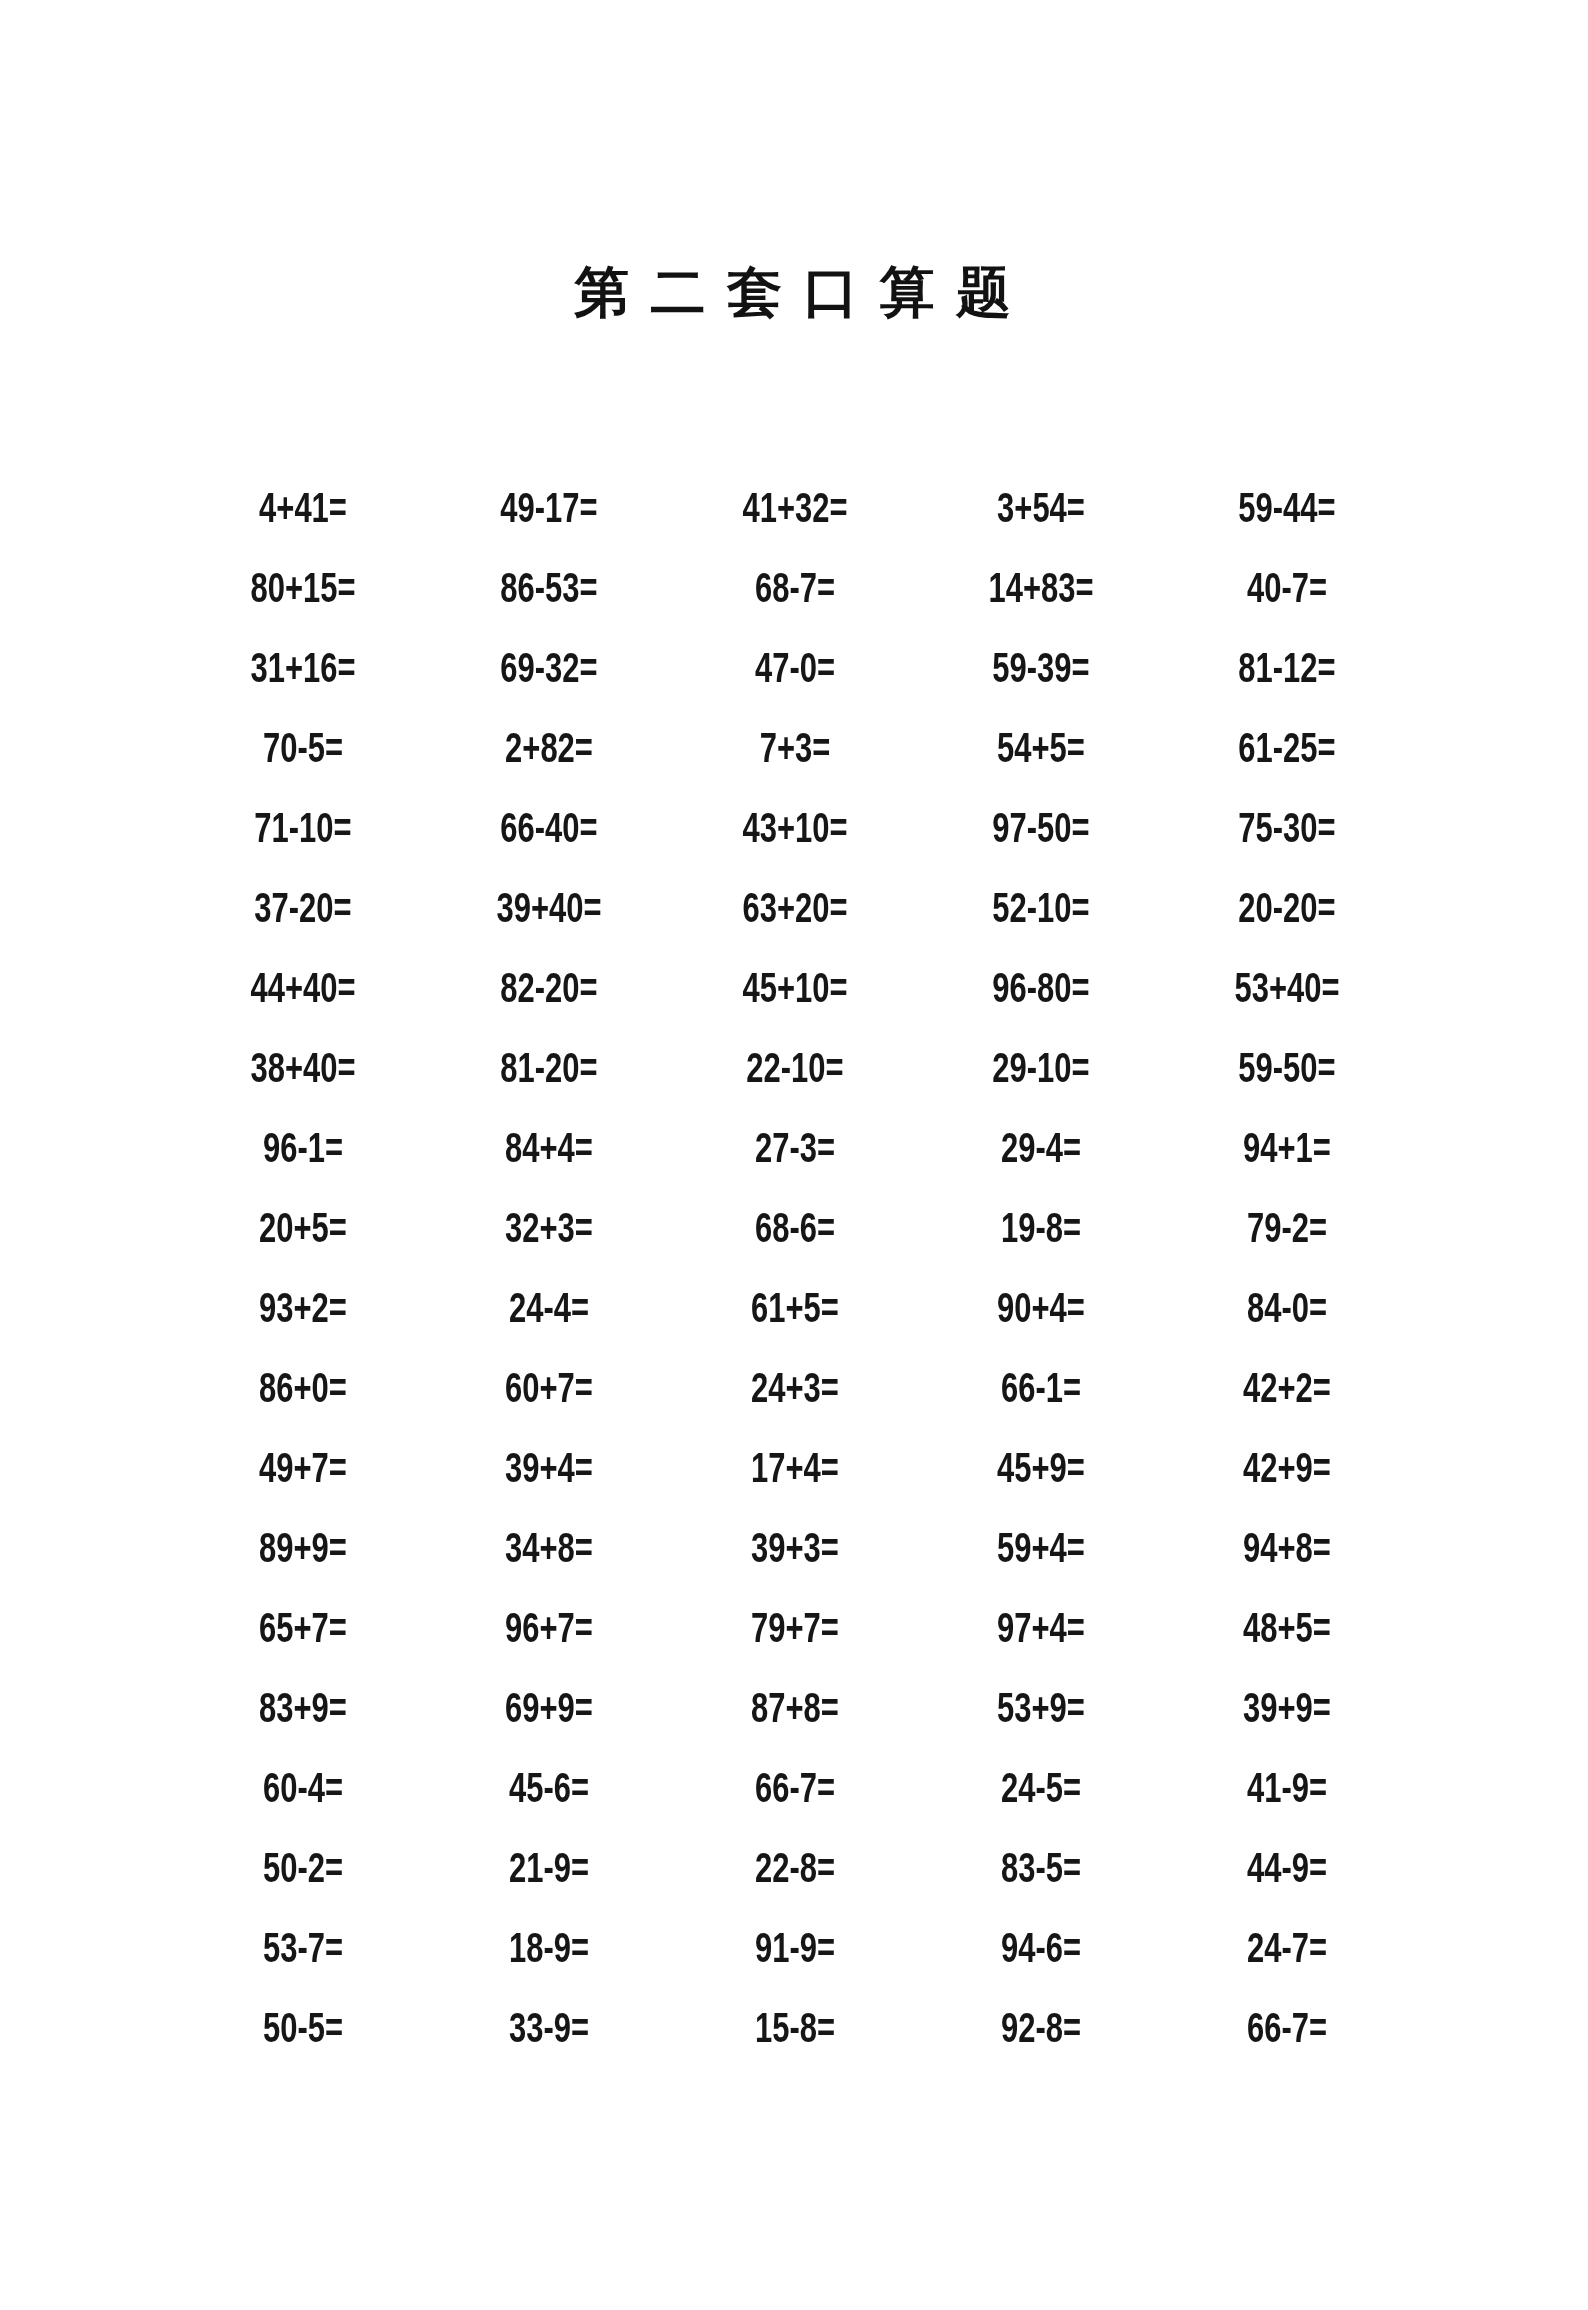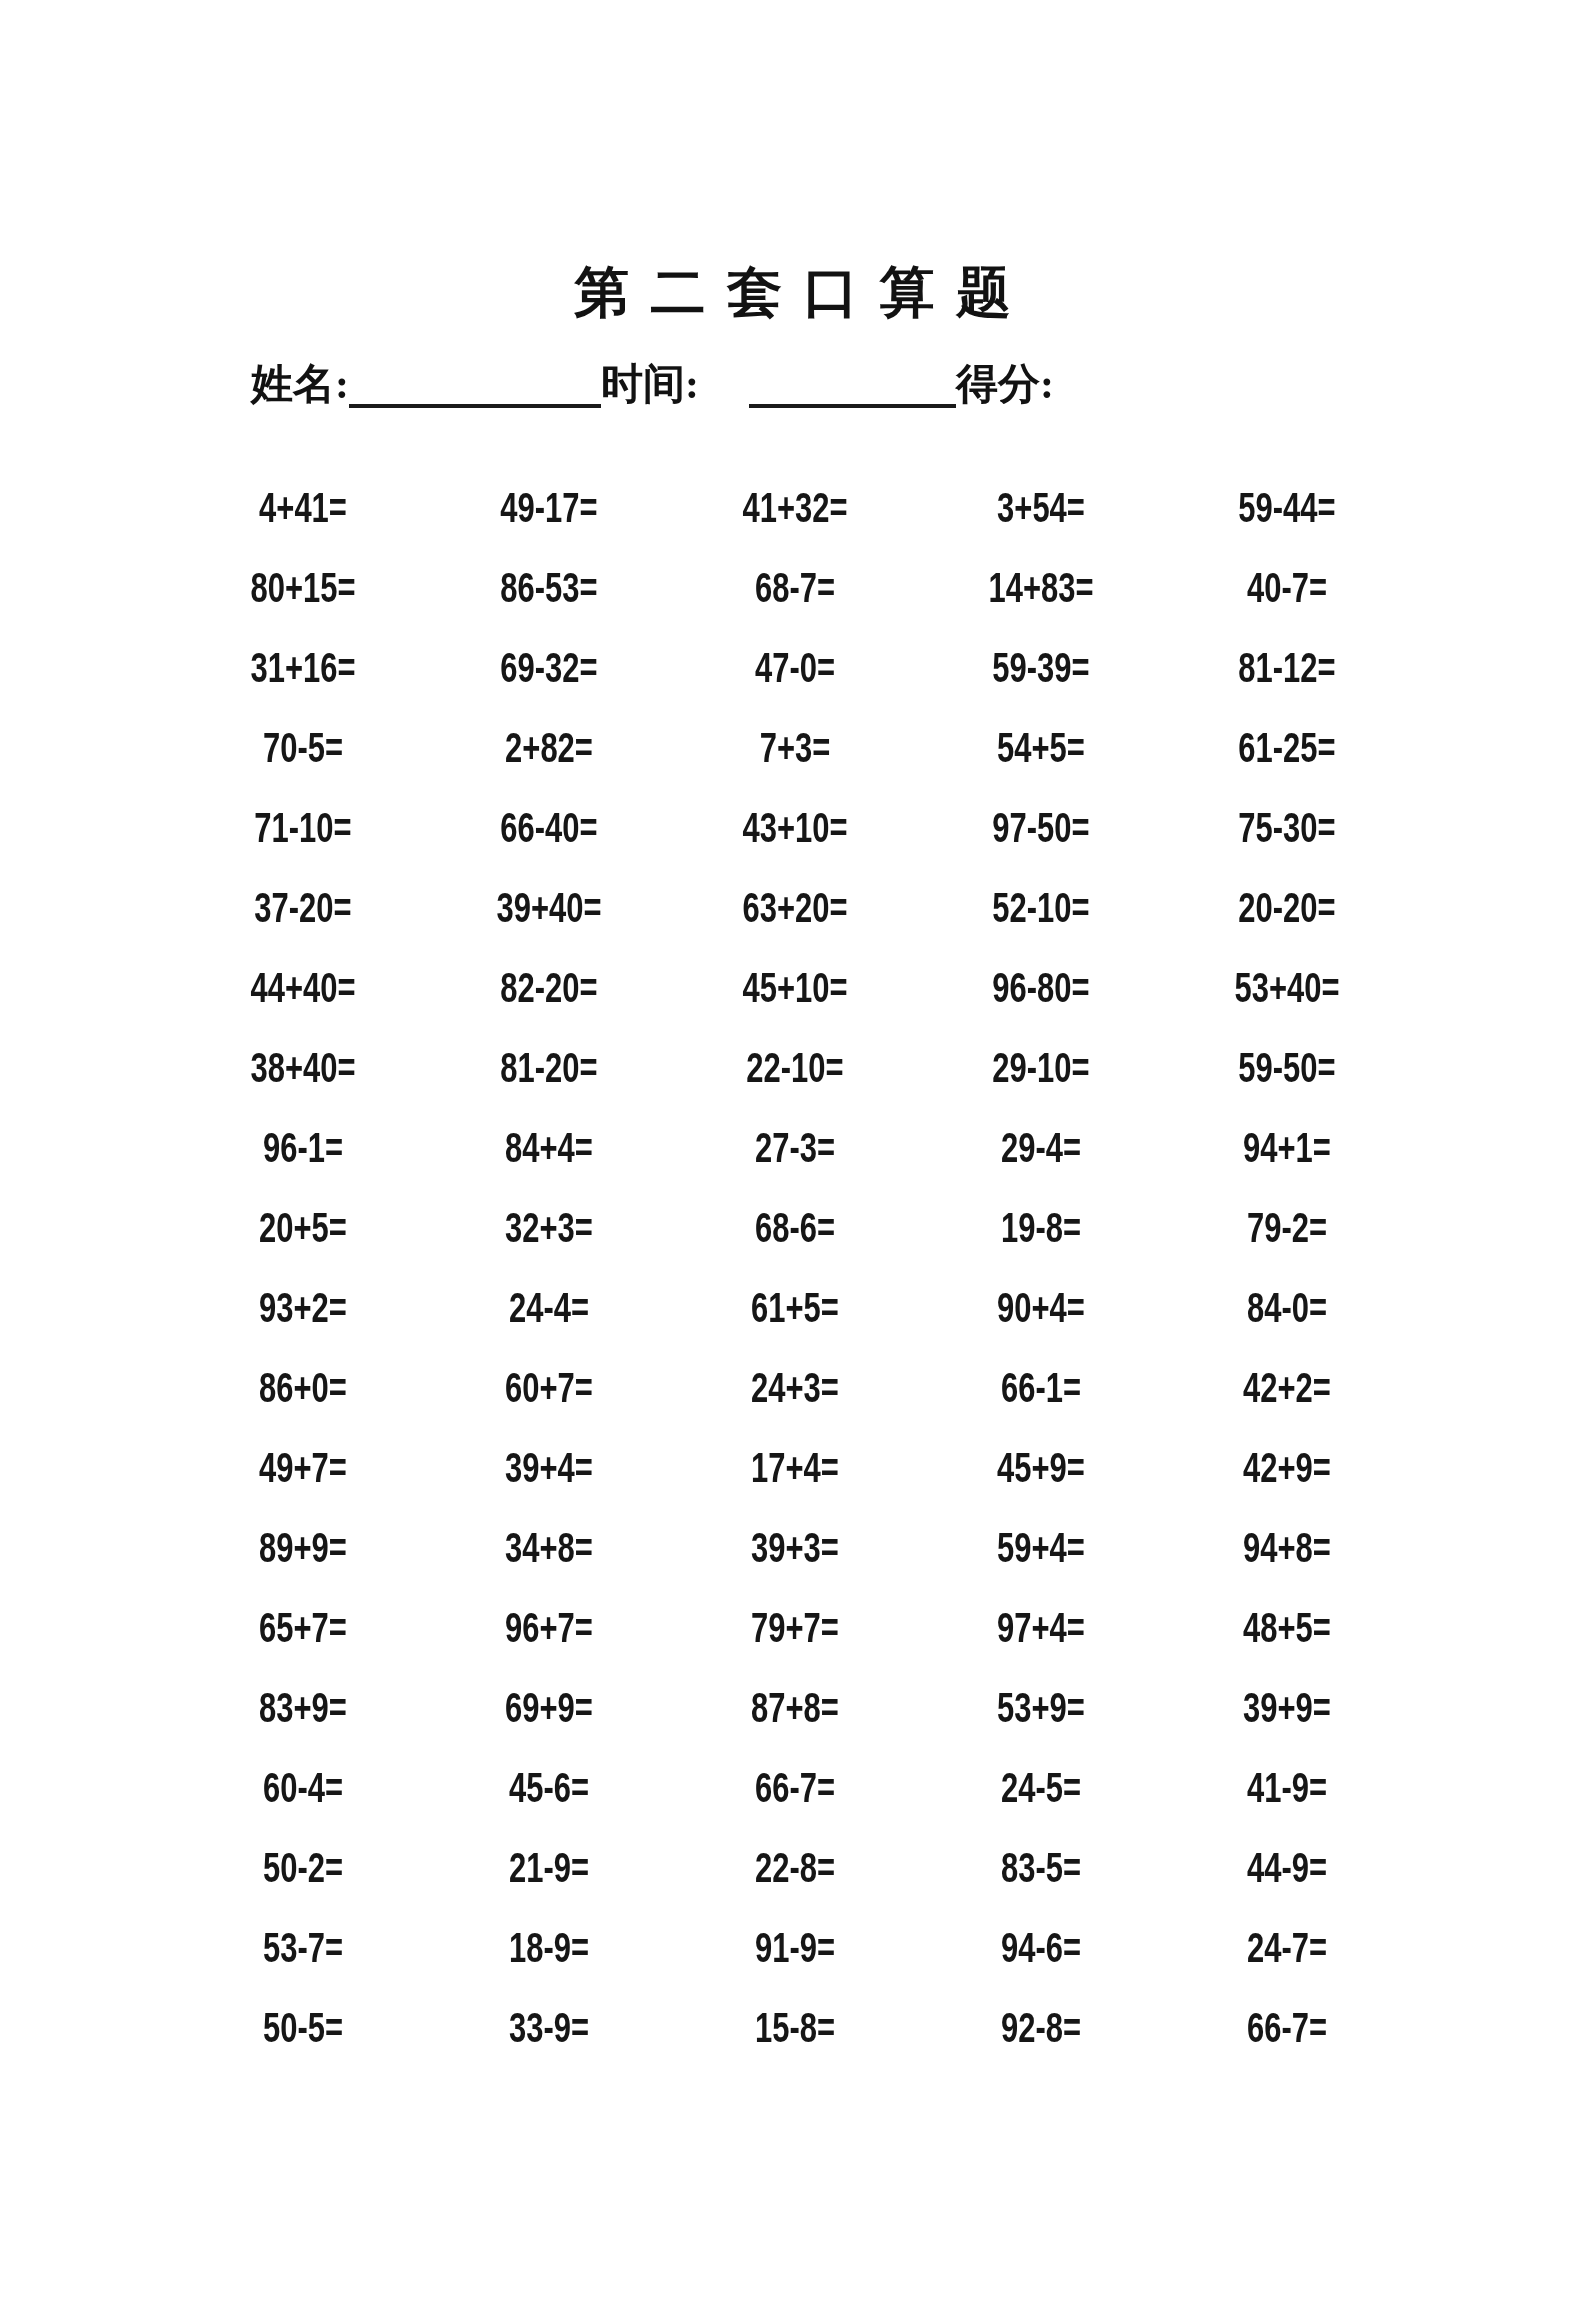--- a/index.html
+++ b/index.html
@@ -65,23 +65,20 @@
     white-space: nowrap;
   }
 </style>
 </head>
 <body>
 
 <div class="page">
 
   <div class="title">第 二 套 口 算 题</div>
 
-  <div class="header">
-    <span>姓名:</span><span class="blank blank-name"></span><span>时间:</span><span class="blank blank-time"></span><span>得分:</span>
-  </div>
 
   <div class="problems" id="grid">
       <div class="cell">4+41=</div>
       <div class="cell">49-17=</div>
       <div class="cell">41+32=</div>
       <div class="cell">3+54=</div>
       <div class="cell">59-44=</div>
       <div class="cell">80+15=</div>
       <div class="cell">86-53=</div>
       <div class="cell">68-7=</div>

